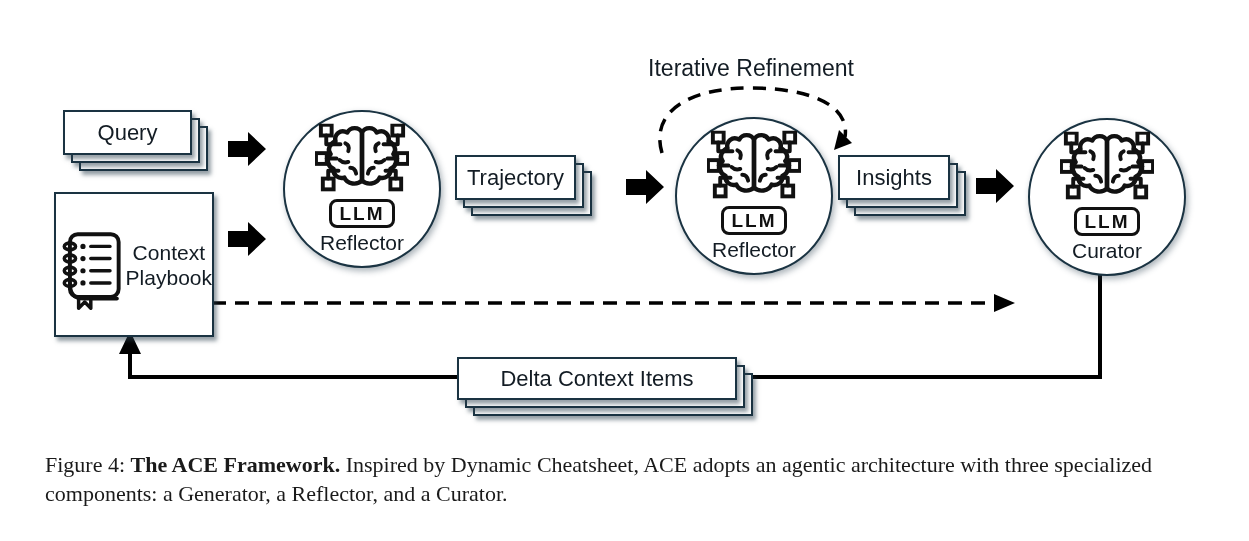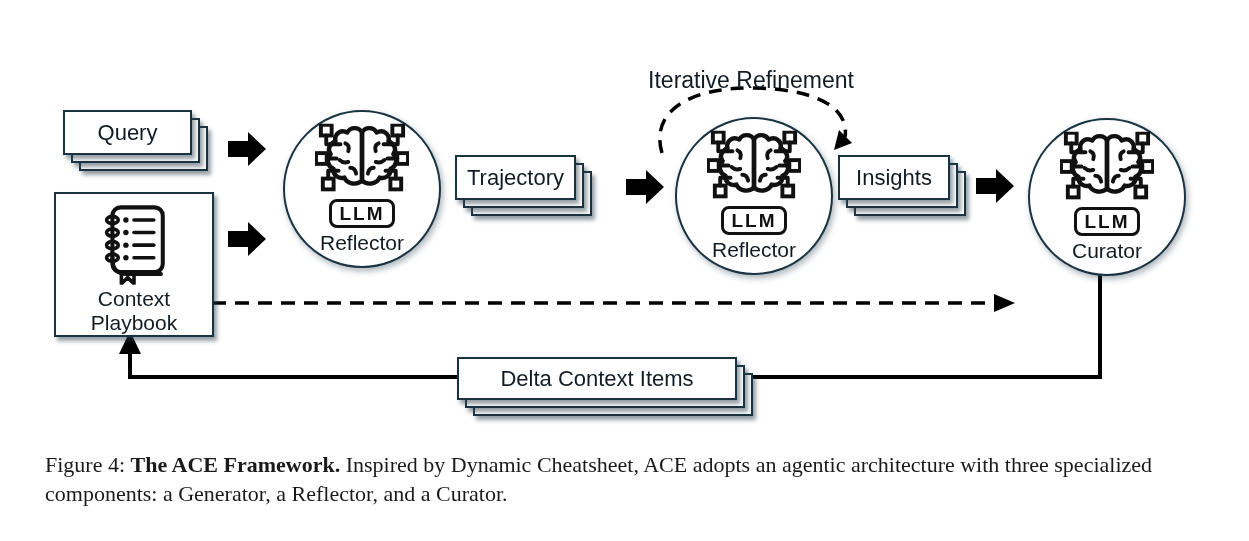--- a/index.html
+++ b/index.html
@@ -30,25 +30,25 @@
   .node{position:absolute;width:154px;height:154px;border-radius:50%;background:#fff;
         border:2.5px solid var(--border);box-shadow:2px 3px 6px rgba(45,65,80,.4);
         display:flex;flex-direction:column;align-items:center;justify-content:center;z-index:2;}
   .node svg.brain{width:94px;height:72px;display:block;}
   .llm-badge{border:3px solid #111;border-radius:8px;padding:0 7px;margin-top:4px;
         font-weight:bold;font-size:19px;letter-spacing:2px;color:#111;line-height:1.25;}
   .node-label{margin-top:3px;font-size:21px;color:var(--text);}
   
   .cp-box{position:absolute;left:54px;top:192px;width:156px;height:141px;background:#fff;
         border:2.5px solid var(--border);box-shadow:2.5px 3.5px 4px rgba(45,65,80,.5);
-        display:flex;flex-direction:column;align-items:center;z-index:2;}
+        display:flex;flex-direction:row;align-items:center;z-index:2;}
   .cp-box svg{width:76px;height:86px;margin-top:8px;display:block;}
   .cp-label{font-size:21px;color:var(--text);text-align:center;line-height:1.15;margin-top:2px;}
   
-  .annot{position:absolute;z-index:3;font-size:22px;color:var(--text);text-align:center;margin-top:12px;}
+  .annot{position:absolute;z-index:3;font-size:22px;color:var(--text);text-align:center;}
   .annot.big{font-size:23px;}
   
   .caption{position:absolute;left:45px;top:450px;width:1163px;z-index:3;
         font-family:"Liberation Serif",serif;font-size:22px;line-height:1.33;color:#1a1a1a;}
   .icon-stroke{stroke:#111;fill:none;stroke-width:4.5;stroke-linecap:round;stroke-linejoin:round;}
   .icon-stroke-thin{stroke:#111;fill:none;stroke-width:4;stroke-linecap:round;stroke-linejoin:round;}
   .icon-square{stroke:#111;fill:#fff;stroke-width:4;}
   .icon-dot{fill:#111;stroke:none;}
 </style>
 </head>

